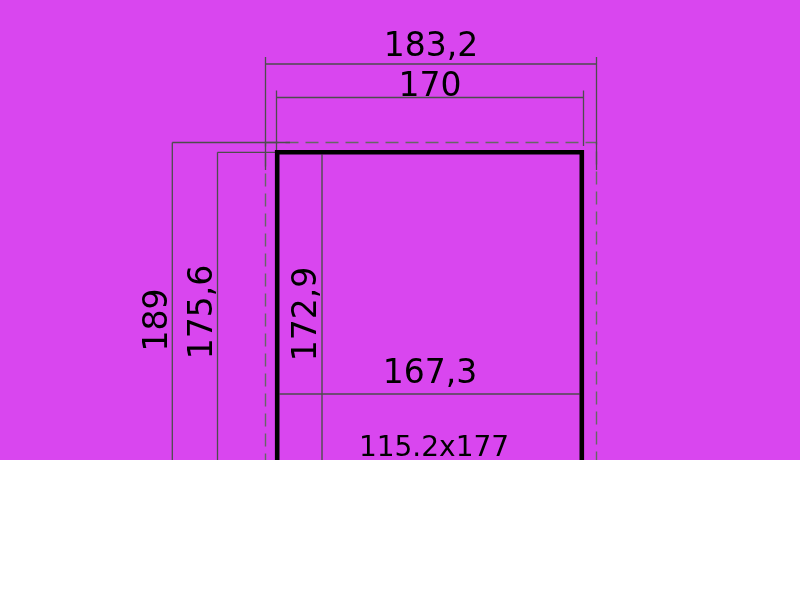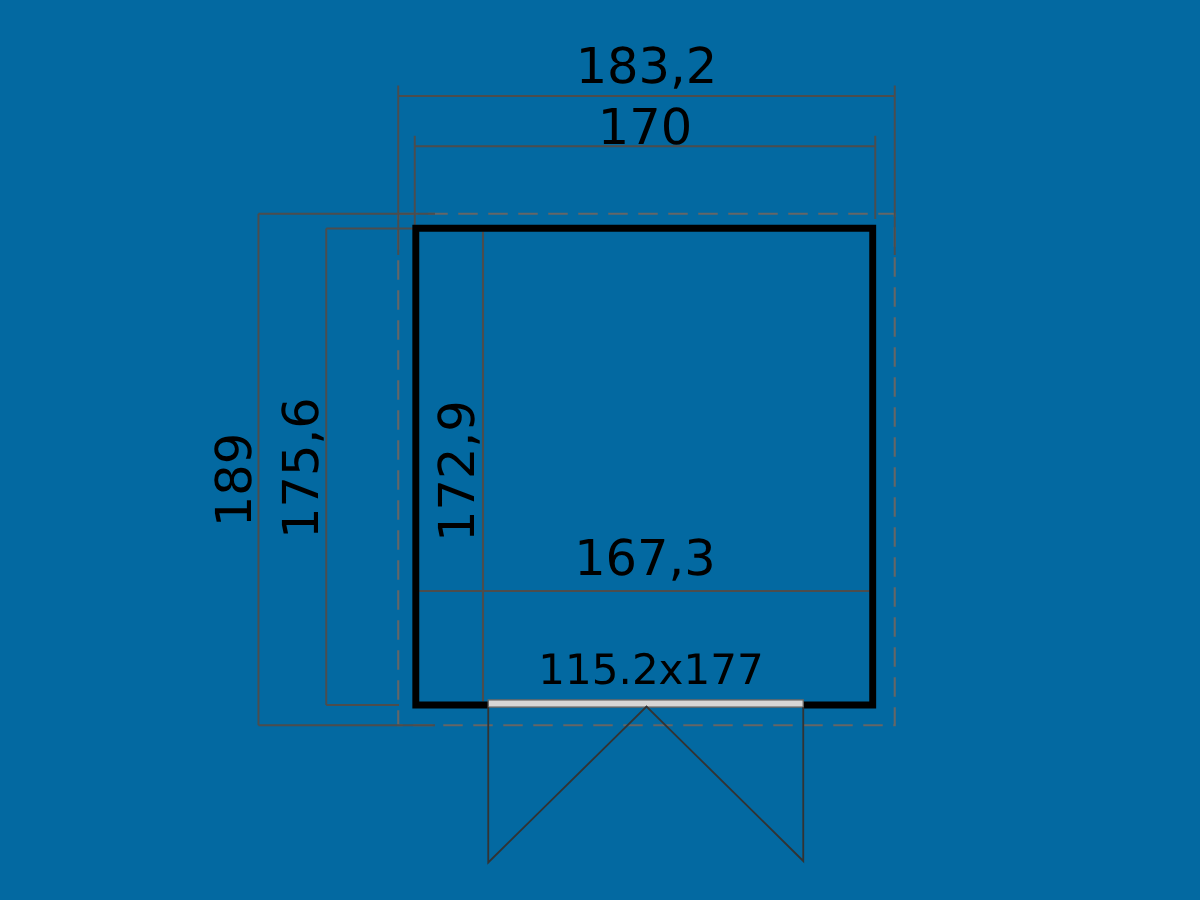--- a/index.html
+++ b/index.html
@@ -3,22 +3,22 @@
 <meta charset="utf-8">
 <style>
   html, body {
     margin: 0;
     padding: 0;
     background: #ffffff;
   }
   .canvas {
     position: relative;
     width: 800px;
-    height: 600px;
-    background: #0369a1;
+    height: 460px;
+    background: #d946ef;
     overflow: hidden;
   }
   svg {
     display: block;
   }
   .dim-text {
     font-family: "DejaVu Sans", "Liberation Sans", sans-serif;
     font-size: 33px;
     fill: #000000;
   }

